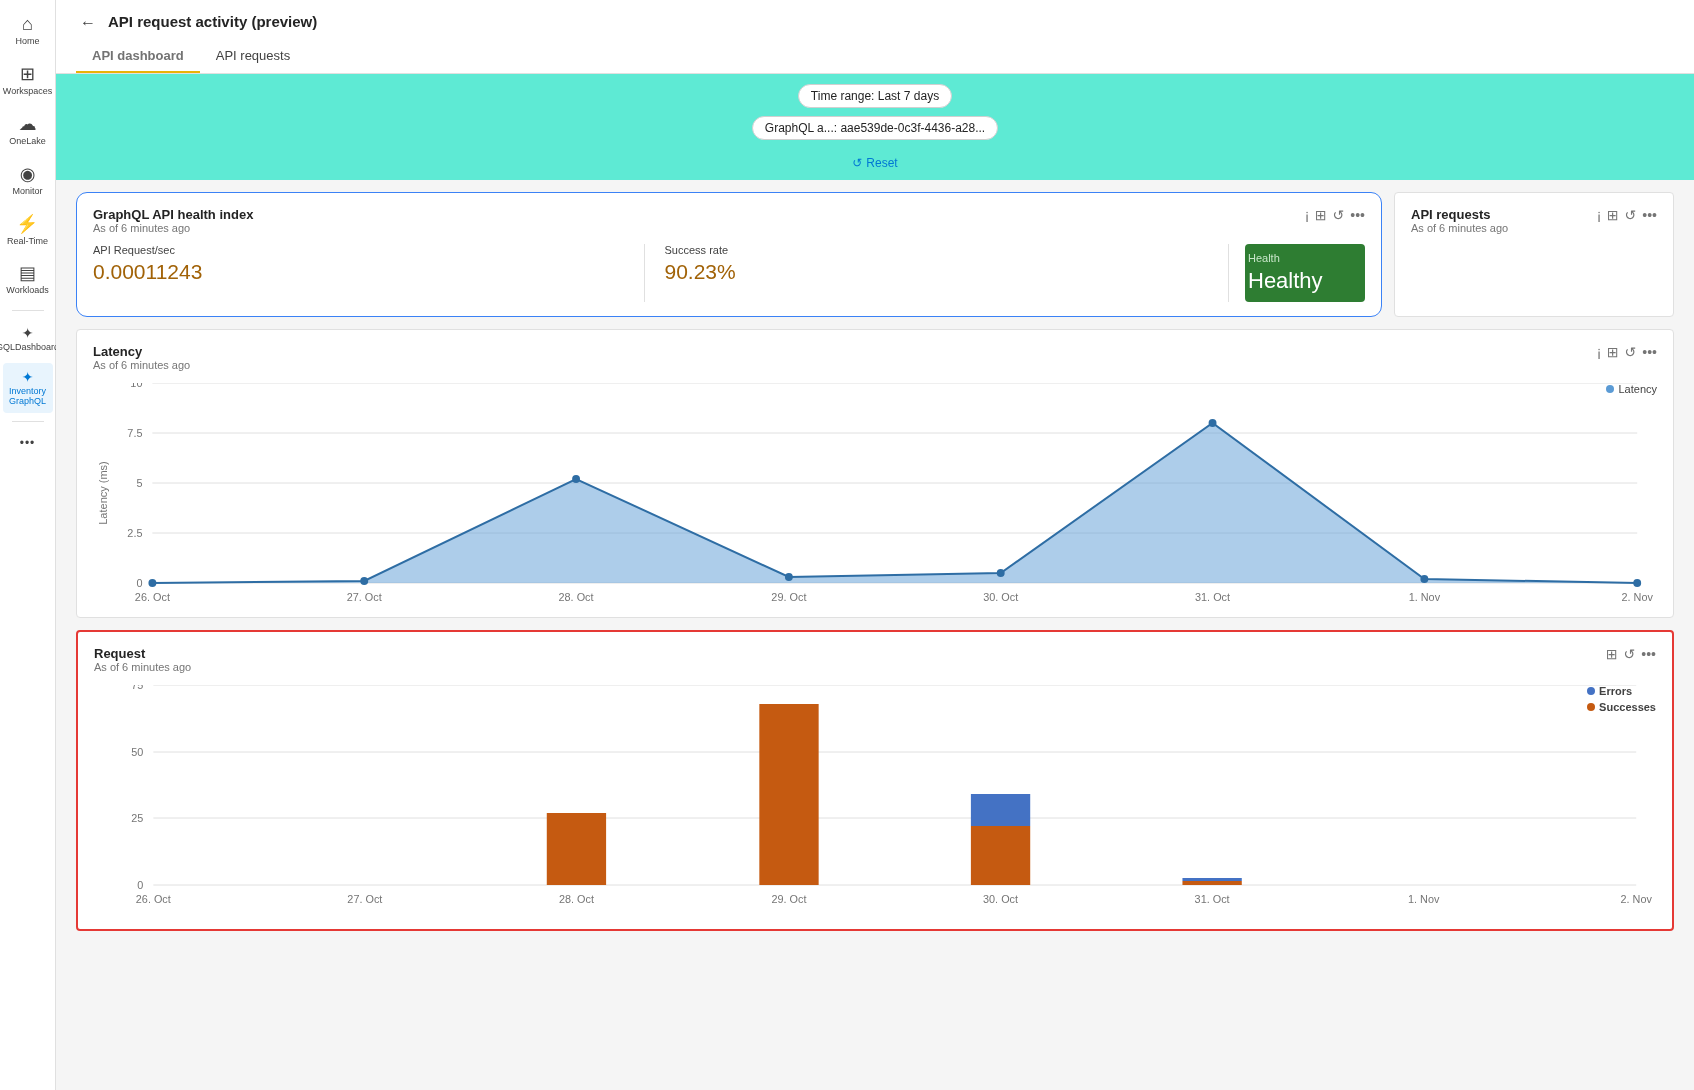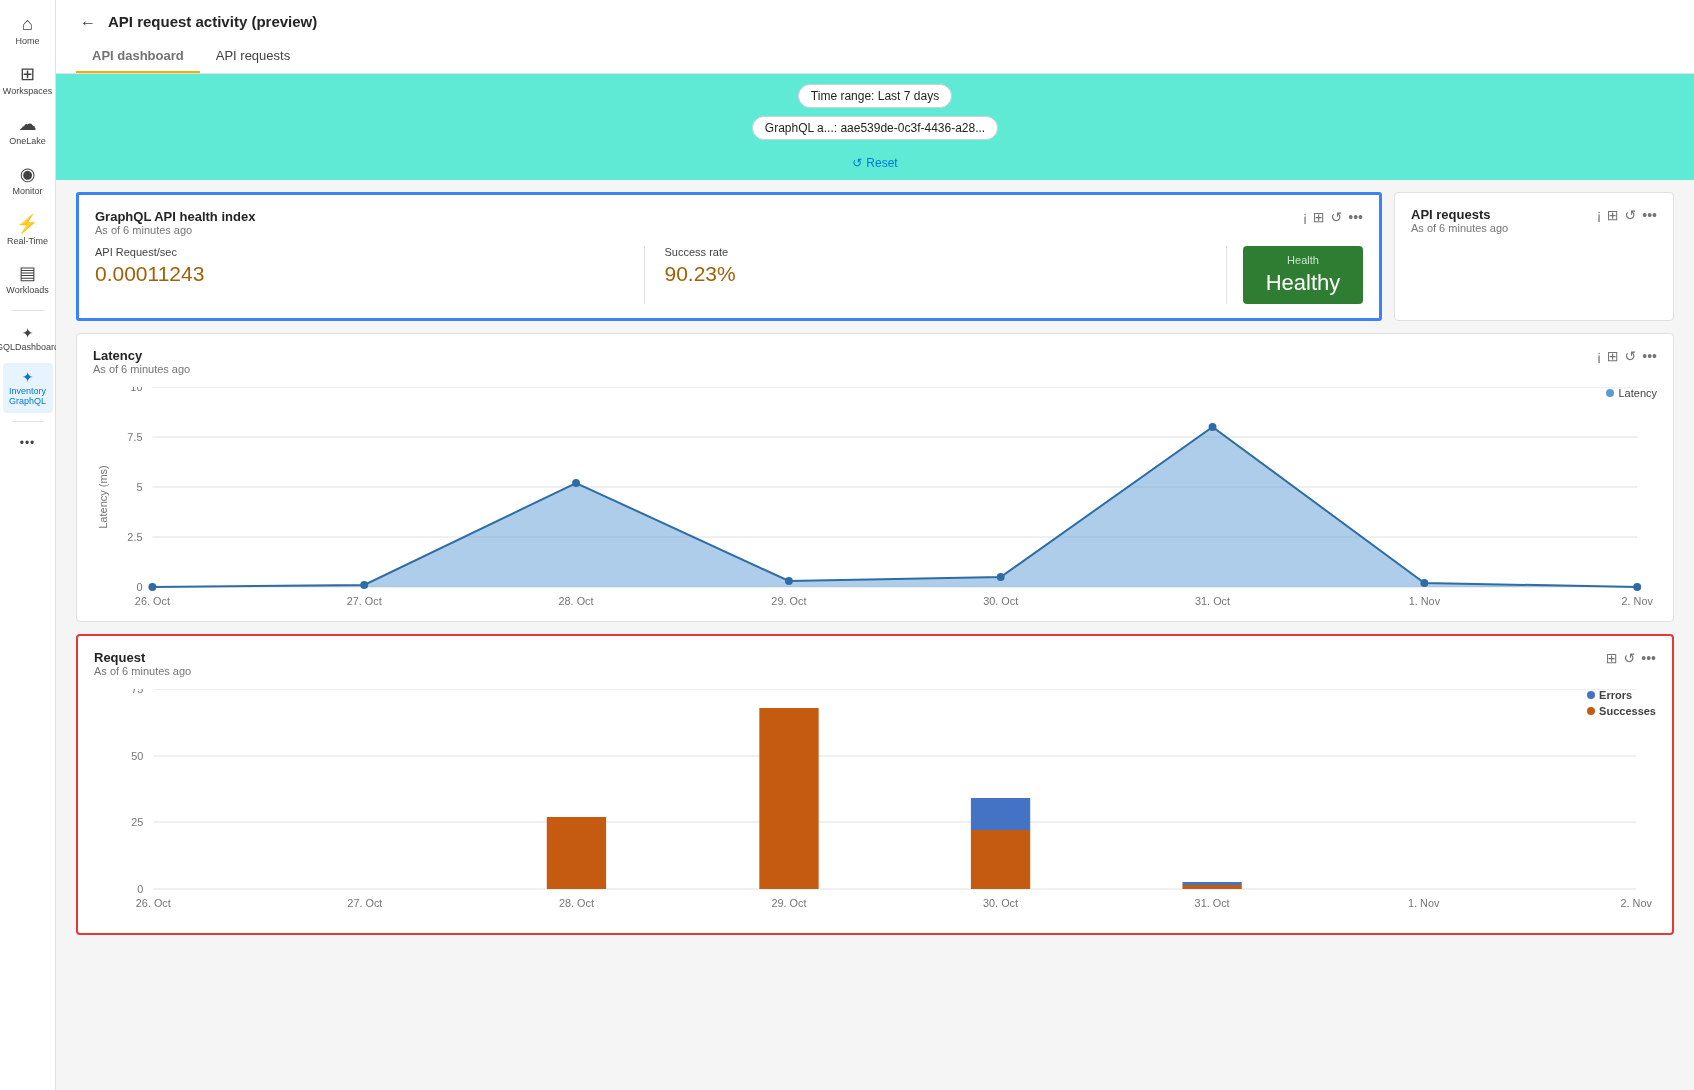--- a/index.html
+++ b/index.html
@@ -129,22 +129,22 @@
     }
 
     
     .cards-row {
       display: flex;
       gap: 12px;
     }
 
     .card {
       background: #fff;
-      border: 3px solid #3b82f6;
-      border-radius: 3px;
+      border: 1px solid #3b82f6;
+      border-radius: 11px;
       padding: 14px 16px;
       flex: 1;
     }
     .card-header {
       display: flex;
       align-items: flex-start;
       justify-content: space-between;
       margin-bottom: 4px;
     }
     .card-title { font-size: 13px; font-weight: 600; color: #242424; }
@@ -166,21 +166,21 @@
     .metric-value { font-size: 21px; font-weight: 300; color: #a16207; }
 
     
     .health-badge {
       background: #2e7d32;
       color: #fff;
       border-radius: 4px;
       padding: 8px 3px;
       display: flex;
       flex-direction: column;
-      align-items: center;
+      align-items: flex-start;
       justify-content: center;
       min-width: 120px;
     }
     .health-badge-label { font-size: 11px; color: #c8e6c9; margin-bottom: 4px; }
     .health-badge-value { font-size: 22px; font-weight: 400; }
 
     
     .api-requests-card {
       background: #fff;
       border: 1px solid #e0e0e0;

